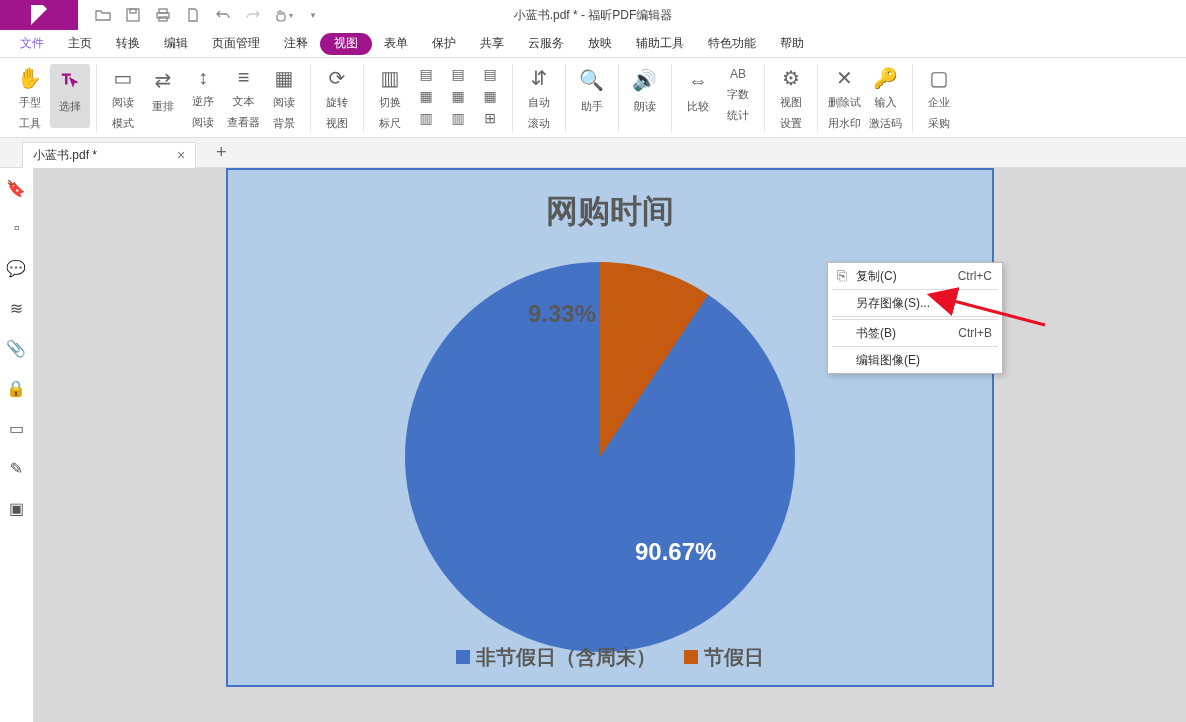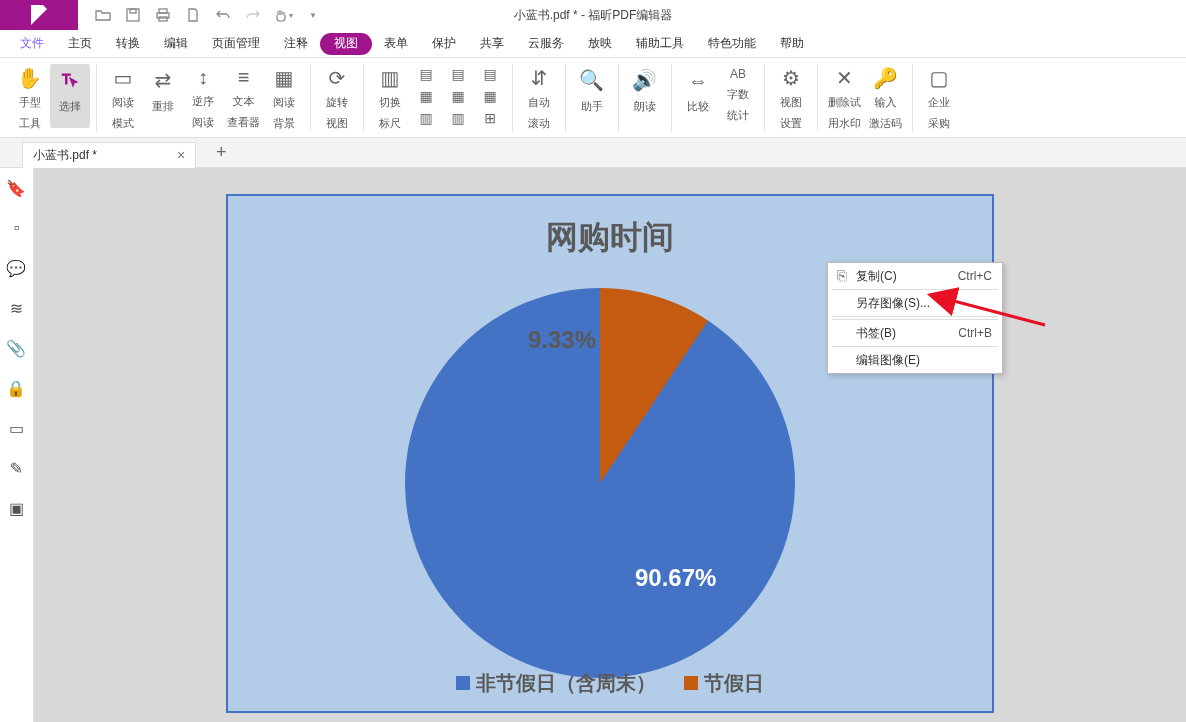--- a/index.html
+++ b/index.html
@@ -22,21 +22,21 @@
 .rib-lbl{font-size:11px;line-height:21px;text-align:center;white-space:pre-line}
 .rib-small{display:flex;flex-direction:column;gap:2px;padding:0 2px}
 .rib-sm{width:28px;height:20px;display:flex;align-items:center;justify-content:center;color:#666;font-size:14px}
 .tabbar{height:30px;background:#f3f3f3;display:flex;align-items:center;padding-left:22px;border-bottom:1px solid #ddd}
 .doctab{height:26px;background:#fff;display:flex;align-items:center;padding:0 10px;border:1px solid #ddd;border-bottom:none;font-size:12px;color:#333;gap:80px;margin-top:4px}
 .doctab-close{font-size:14px;color:#777}
 .newtab{width:26px;height:26px;display:flex;align-items:center;justify-content:center;color:#666;font-size:18px;margin-left:12px}
 .workspace{display:flex;height:554px}
 .sidepanel{width:34px;background:#fff;border-right:1px solid #e0e0e0;display:flex;flex-direction:column;align-items:center;padding-top:10px;gap:20px}
 .side-ico{width:20px;height:20px;color:#555;font-size:16px;display:flex;align-items:center;justify-content:center}
-.canvas{flex:1;background:#d8d8d8;display:flex;align-items:flex-start;justify-content:center;padding-top:26px;overflow:hidden}
+.canvas{flex:1;background:#d8d8d8;display:flex;align-items:flex-start;justify-content:center;overflow:hidden}
 .page{width:768px;height:519px;background:#b3cde8;border:2px solid #4472c4;position:relative}
 .chart-title{position:absolute;top:20px;left:0;right:0;text-align:center;font-size:32px;font-weight:bold;color:#595959}
 .pie{position:absolute;left:177px;top:92px;width:390px;height:390px;border-radius:50%;background:conic-gradient(#c55a11 0deg 33.6deg,#4472c4 33.6deg 360deg)}
 .pct1{position:absolute;left:300px;top:130px;font-size:24px;font-weight:bold;color:#595959}
 .pct2{position:absolute;left:407px;top:368px;font-size:24px;font-weight:bold;color:#fff}
 .legend{position:absolute;bottom:14px;left:0;right:0;display:flex;justify-content:center;gap:28px;font-size:20px;font-weight:bold;color:#595959;align-items:center}
 .leg-box{width:14px;height:14px;display:inline-block;margin-right:6px}
 .leg1{background:#4472c4}
 .leg2{background:#c55a11}
 .ctxmenu{position:absolute;left:827px;top:262px;width:176px;background:#fff;border:1px solid #bbb;box-shadow:2px 2px 6px rgba(0,0,0,.2);font-size:12px;color:#333;padding:2px 0;z-index:100}

